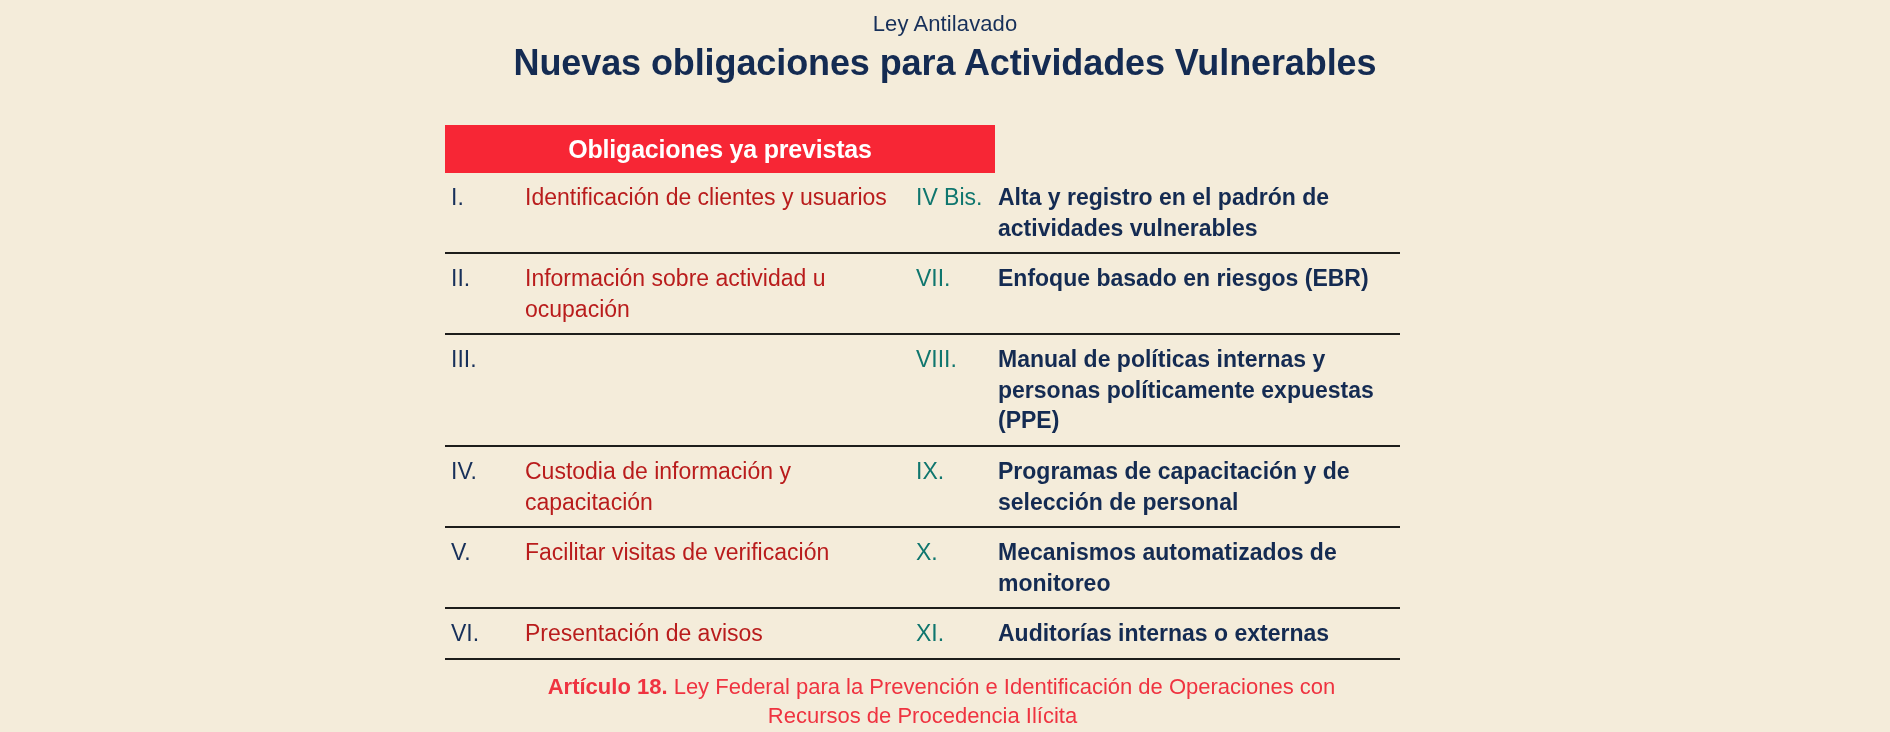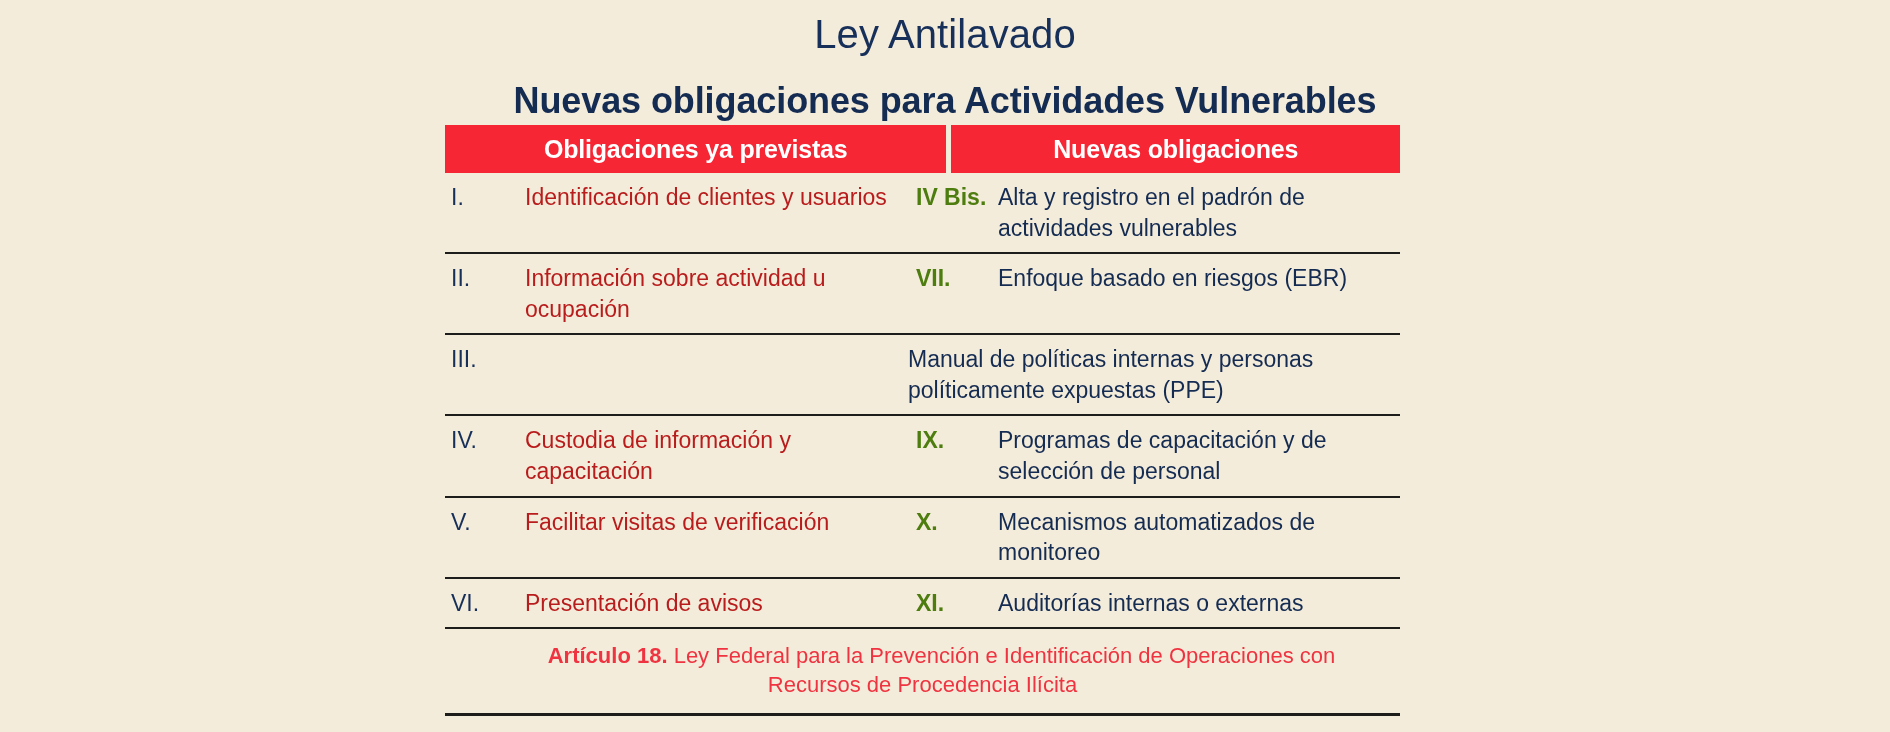--- a/index.html
+++ b/index.html
@@ -25,28 +25,28 @@
 
   
   .titles {
     position: absolute;
     left: 0;
     top: 12px;
     width: 1890px;
     text-align: center;
   }
   .title-main {
-    font-size: 40px;
+    font-size: 22px;
     font-weight: 400;
     color: #17305a;
     letter-spacing: 0.1px;
     line-height: 1.12;
   }
   .title-sub {
-    margin-top: 24px;
+    margin-top: 6px;
     font-size: 36px;
     font-weight: 700;
     color: #142b52;
     letter-spacing: -0.1px;
     line-height: 1.12;
   }
 
   
   .table-wrap {
     position: absolute;
@@ -106,35 +106,35 @@
   }
   .num-left {
     width: 80px;
     padding-left: 6px;
     font-weight: 400;
     color: #17305a;
   }
   .num-right {
     width: 90px;
     padding-left: 8px;
-    font-weight: 700;
-    color: #4d7c0f;
+    font-weight: 400;
+    color: #0f766e;
   }
 
   .txt {
     font-size: 23px;
     line-height: 1.33;
     flex: 1 1 auto;
   }
   .txt-left {
     font-weight: 400;
     color: #b91c1c;
   }
   .txt-right {
-    font-weight: 400;
+    font-weight: 700;
     color: #142b52;
   }
 
   
   .footnote {
     width: 100%;
     box-sizing: border-box;
     padding: 13px 16px 13px 16px;
     text-align: center;
     border-bottom: 3px solid #1d1d1b;
@@ -155,21 +155,20 @@
 
   <div class="titles">
     <div class="title-main">Ley Antilavado</div>
     <div class="title-sub">Nuevas obligaciones para Actividades Vulnerables</div>
   </div>
 
   <div class="table-wrap">
 
     <div class="thead">
       <div class="th th-left">Obligaciones ya previstas</div>
-      <div class="th th-right">Nuevas obligaciones</div>
     </div>
 
     <div class="tbody">
 
       <div class="trow">
         <div class="cell cell-left">
           <div class="num num-left">I.</div>
           <div class="txt txt-left">Identificación de clientes y usuarios</div>
         </div>
         <div class="cell cell-right">
@@ -187,20 +186,21 @@
           <div class="num num-right">VII.</div>
           <div class="txt txt-right">Enfoque basado en riesgos (EBR)</div>
         </div>
       </div>
 
       <div class="trow">
         <div class="cell cell-left">
           <div class="num num-left">III.</div>
         </div>
         <div class="cell cell-right">
+          <div class="num num-right">VIII.</div>
           <div class="txt txt-right">Manual de políticas internas y personas políticamente expuestas (PPE)</div>
         </div>
       </div>
 
       <div class="trow">
         <div class="cell cell-left">
           <div class="num num-left">IV.</div>
           <div class="txt txt-left">Custodia de información y capacitación</div>
         </div>
         <div class="cell cell-right">

